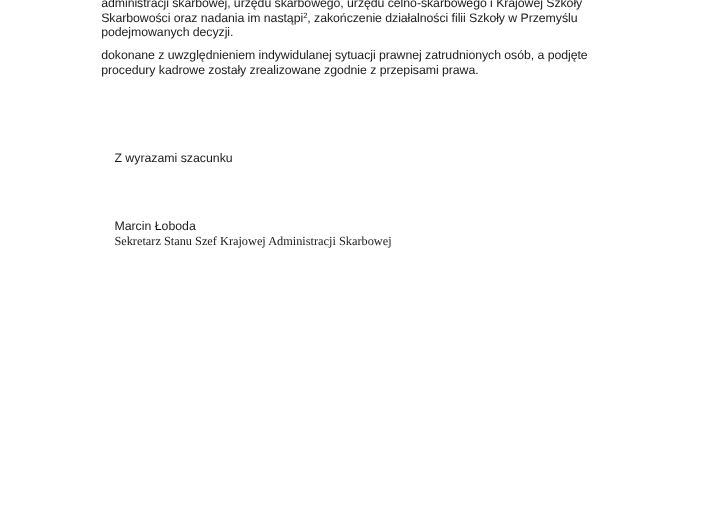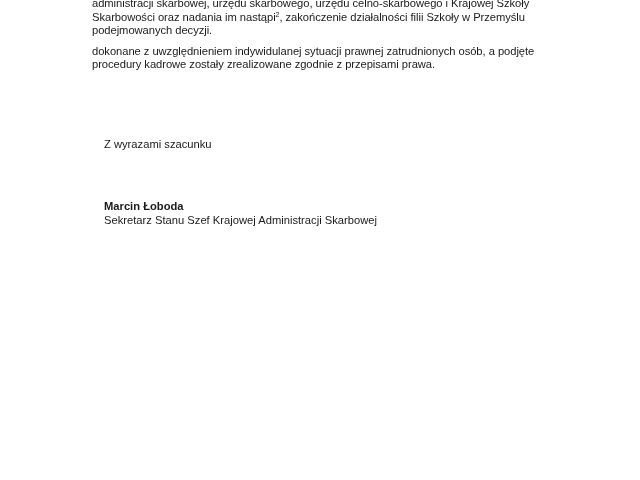--- a/index.html
+++ b/index.html
@@ -45,21 +45,21 @@
       vertical-align: 4px;
     }
     .block {
       position: absolute;
       left: 104px;
       font-size: 11.2px;
       line-height: 13.6px;
       white-space: nowrap;
     }
     .bold {
-      font-weight: bold;
+      font-weight: normal;
     }
   </style>
 </head>
 <body>
 
 <div class="page">
 
   <div class="content">
     <p class="para">
       <span class="line">administracji skarbowej, urzędu skarbowego, urzędu celno-skarbowego i Krajowej Szkoły</span>
@@ -69,16 +69,16 @@
     <p class="para">
       <span class="line">dokonane z uwzględnieniem indywidulanej sytuacji prawnej zatrudnionych osób, a podjęte</span>
       <span class="line">procedury kadrowe zostały zrealizowane zgodnie z przepisami prawa.</span>
     </p>
   </div>
 
   <div class="block" style="top:138px;">Z wyrazami szacunku</div>
 
 
   <div class="block bold" style="top:200px;">Marcin Łoboda</div>
-  <div class="block" style="top:214px;">Sekretarz Stanu Szef Krajowej Administracji Skarbowej</div>
+  <div class="block" style="top:214px;font-family:Liberation Serif, serif;">Sekretarz Stanu Szef Krajowej Administracji Skarbowej</div>
 
 
 </div>
 
 </body></html>

